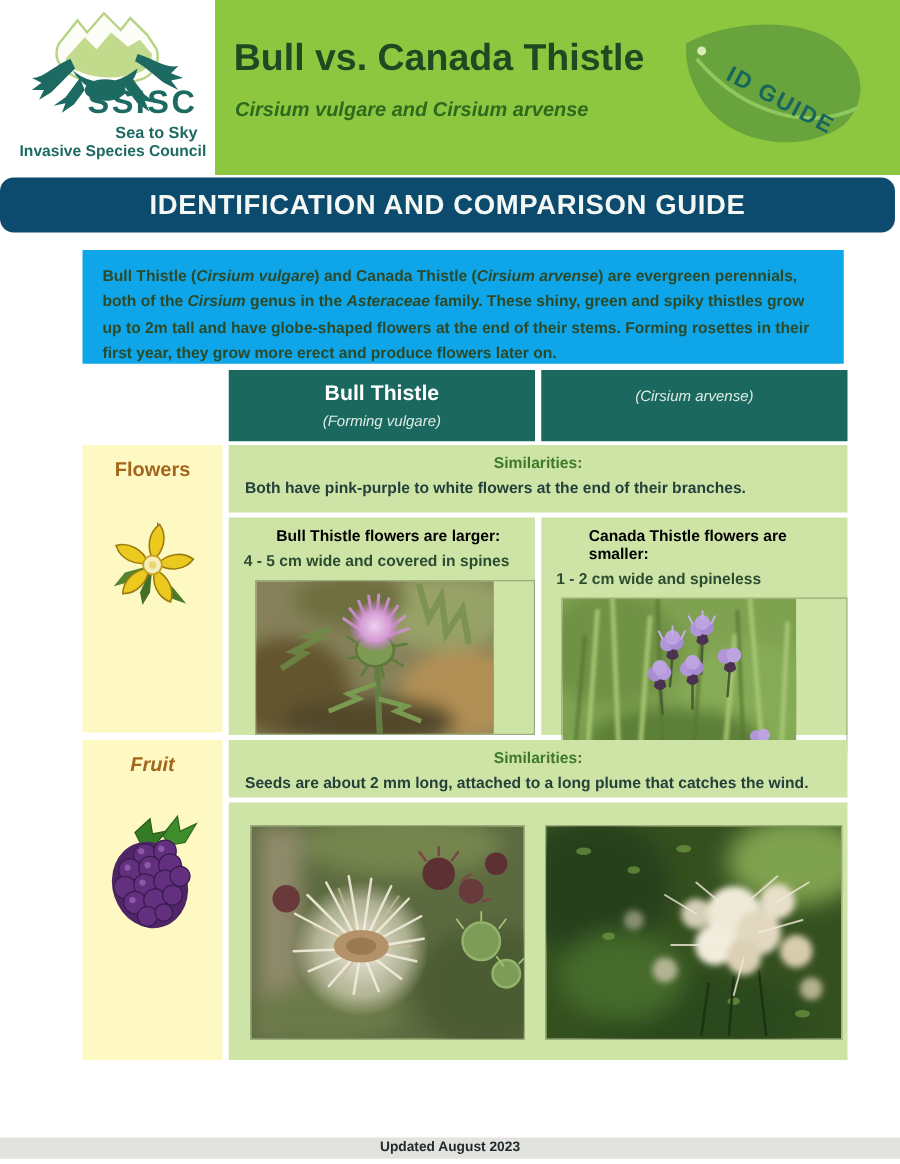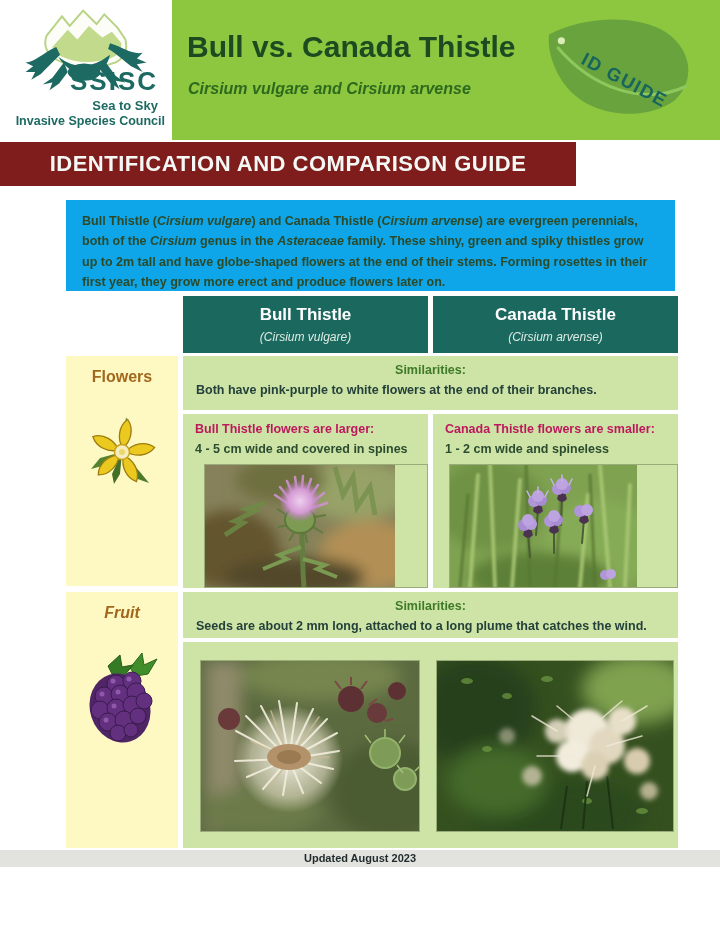--- a/index.html
+++ b/index.html
@@ -11,22 +11,22 @@
   .logo-acronym{position:absolute;right:14px;top:66px;font-size:26px;font-weight:bold;
         color:#1d6a62;letter-spacing:2px;}
   .logo-line1{position:absolute;right:14px;top:98px;font-size:13px;font-weight:bold;color:#1d6a62;}
   .logo-line2{position:absolute;right:7px;top:114px;font-size:12.5px;font-weight:bold;color:#1d6a62;}
   .header-band{position:absolute;left:172px;top:0;width:548px;height:140px;background:#8dc63f;}
   .page-title{position:absolute;left:15px;top:30px;font-size:30px;font-weight:bold;color:#1d4a21;}
   .page-subtitle{position:absolute;left:16px;top:80px;font-size:16px;font-weight:bold;
         font-style:italic;color:#2e6a1e;}
   .badge{position:absolute;right:22px;top:14px;width:156px;height:108px;}
   
-  .banner{position:absolute;left:0;top:142px;width:576px;height:44px;background:#7f1d1d;
-        display:flex;align-items:center;justify-content:center;}
+  .banner{position:absolute;left:0;top:142px;width:716px;height:44px;background:#0c4a6e;
+        display:flex;align-items:center;justify-content:center;border-radius:11px;}
   .banner-title{color:#f4f8f5;font-size:22px;font-weight:bold;letter-spacing:0.5px;}
   
   .intro{position:absolute;left:66px;top:200px;width:609px;height:91px;background:#0ea5e9;
         box-sizing:border-box;padding:11px 16px 0 16px;font-size:12.5px;font-weight:bold;
         color:#2c4a27;line-height:1.62;}
   .intro em{font-style:italic;}
   
   .col-head{position:absolute;top:296px;height:57px;background:#1b685e;color:#ffffff;
         text-align:center;box-sizing:border-box;padding-top:9px;}
   .col-head.c1{left:183px;width:245px;}
@@ -42,30 +42,30 @@
   .sim-panel{position:absolute;left:183px;width:495px;background:#cde4a6;box-sizing:border-box;
         padding:7px 13px;}
   .sim-panel.flowers{top:356px;height:54px;}
   .sim-panel.fruit{top:592px;height:46px;}
   .sim-label{font-size:12.5px;font-weight:bold;color:#3e7a28;text-align:center;}
   .sim-text{font-size:12.5px;font-weight:bold;color:#24403a;margin-top:6px;}
   .comp-cell{position:absolute;top:414px;width:245px;height:174px;background:#cde4a6;
         box-sizing:border-box;}
   .comp-cell.c1{left:183px;}
   .comp-cell.c2{left:433px;}
-  .cell-header{padding:8px 12px 0 12px;font-size:12.5px;font-weight:bold;color:#be185d;}
+  .cell-header{padding:8px 12px 0 12px;font-size:12.5px;font-weight:bold;color:#000000;margin-left:26px;}
   .cell-detail{padding:6px 12px 0 12px;font-size:12.5px;font-weight:bold;color:#2c4c30;}
   .photo{border:1px solid rgba(60,70,40,0.35);line-height:0;}
   .photo.flower-left{margin:8px 0 0 21px;}
   .photo.flower-right{margin:8px 0 0 16px;}
   .photo-panel{position:absolute;left:183px;top:642px;width:495px;height:206px;background:#cde4a6;}
   .photo.fruit-left{position:absolute;left:17px;top:18px;}
   .photo.fruit-right{position:absolute;left:253px;top:18px;}
   
-  .updated-strip{position:absolute;left:0;top:850px;width:720px;height:17px;background:#e2e2df;
+  .updated-strip{position:absolute;left:0;top:910px;width:720px;height:17px;background:#e2e2df;
         text-align:center;font-size:11px;font-weight:bold;color:#1f2a2a;line-height:17px;}
   .footer-bar{position:absolute;left:0;top:878px;width:720px;height:53px;background:#1b685e;
         box-sizing:border-box;padding-top:10px;text-align:center;font-size:12.5px;color:#cfe3d6;}
   .footer-bar span{margin:0 7px;}
   .footer-sep{color:#a9c9ba;}
 </style>
 </head>
 <body>
 
 <div class="page">
@@ -102,24 +102,23 @@
   <div class="banner">
     <span class="banner-title">IDENTIFICATION AND COMPARISON GUIDE</span>
   </div>
 
   <div class="intro">
     <span>Bull Thistle (<em>Cirsium vulgare</em>) and Canada Thistle (<em>Cirsium arvense</em>) are evergreen perennials, both of the <em>Cirsium</em> genus in the <em>Asteraceae</em> family. These shiny, green and spiky thistles grow up to 2m tall and have globe-shaped flowers at the end of their stems. Forming rosettes in their first year, they grow more erect and produce flowers later on.</span>
   </div>
 
   <div class="col-head c1">
     <div class="col-name">Bull Thistle</div>
-    <div class="col-latin">(Cirsium vulgare)</div>
+    <div class="col-latin">(Forming vulgare)</div>
   </div>
   <div class="col-head c2">
-    <div class="col-name">Canada Thistle</div>
     <div class="col-latin">(Cirsium arvense)</div>
   </div>
 
   <div class="label-col flowers">
     <div class="sec-label">Flowers</div>
     <svg class="sec-icon" width="74" height="78" viewBox="0 0 74 78">
       <g transform="translate(37,40)">
         <path d="M0,0 L18,20 27,31 13,26 Z" fill="#4c7a2b"></path>
         <path d="M0,0 L-20,14 -31,17 -22,6 Z" fill="#55832f"></path>
         <path d="M0,0 L8,-24 4,-35 Z" fill="#4c7a2b"></path>

